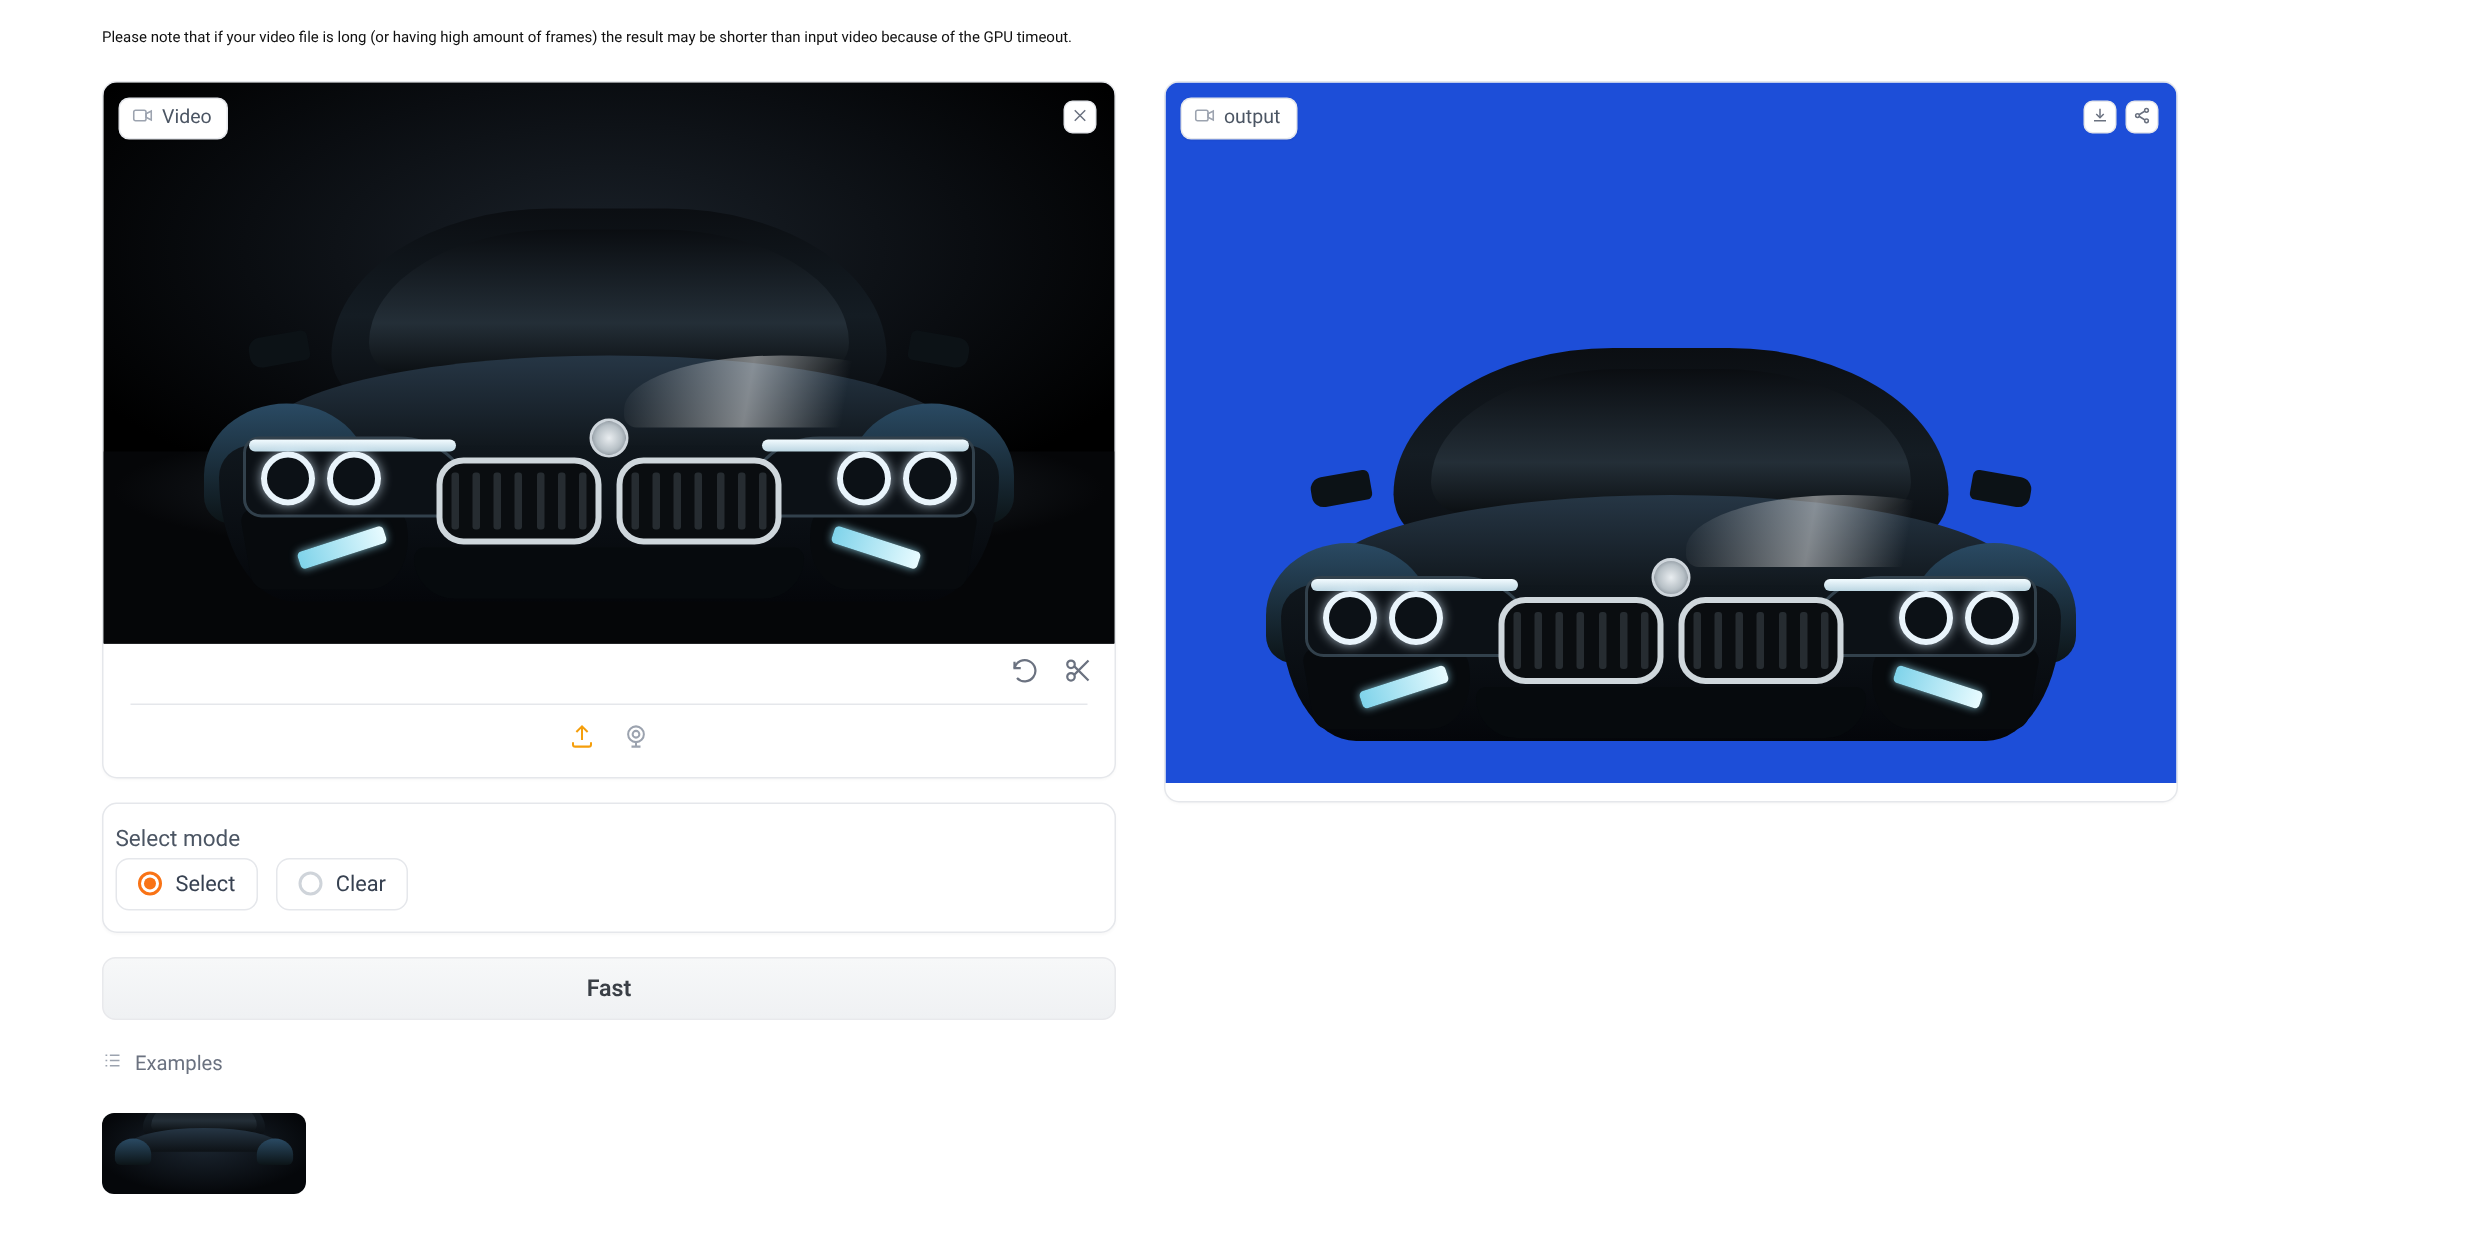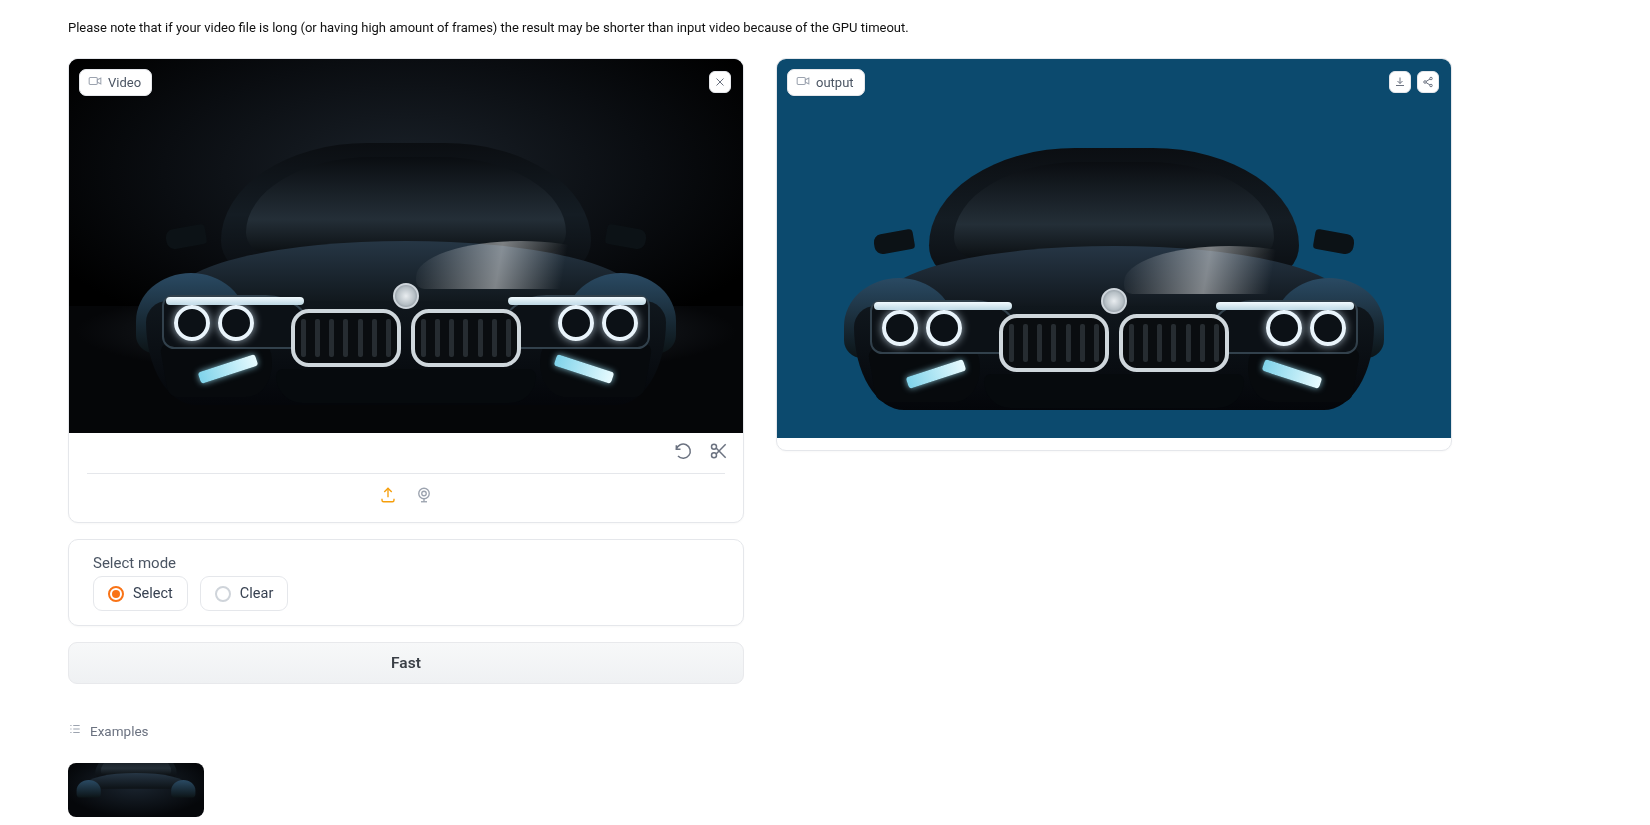--- a/index.html
+++ b/index.html
@@ -1,25 +1,25 @@
 <!DOCTYPE html>
 <html><head>
 <meta charset="utf-8">
 <style>
   *{box-sizing:border-box;margin:0;padding:0}
   body{font-family:-apple-system,BlinkMacSystemFont,"Segoe UI",Roboto,Helvetica,Arial,sans-serif;background:#fff;color:#1f2937;width:1650px;overflow:hidden}
   .page{padding:18px 68px 0}
-  .intro{font-size:13px;line-height:1.55;margin-bottom:20px;color:#111}
+  .intro{font-size:10px;line-height:1.55;margin-bottom:20px;color:#111}
   .cols{display:flex;gap:32px}
   .left{width:676px;display:flex;flex-direction:column;gap:16px}
   .right{width:676px;display:flex;flex-direction:column;gap:16px}
   .panel{border:1px solid #e5e7eb;border-radius:10px;background:#fff;overflow:hidden;box-shadow:0 1px 2px rgba(0,0,0,.03)}
   .media-area{position:relative}
   .media-area.in{height:374px;background:#0b0e12}
-  .media-area.out{height:379px;background:#0c4a6e}
+  .media-area.out{height:467px;background:#1d4ed8}
   .tag{position:absolute;top:10px;left:10px;background:#fff;border:1px solid #e5e7eb;border-radius:7px;padding:4px 10px 4px 8px;display:flex;align-items:center;gap:6px;font-size:13px;color:#4b5563;z-index:5;box-shadow:0 1px 1px rgba(0,0,0,.04)}
   .tag svg{width:14px;height:14px;stroke:#9ca3af;stroke-width:1.8}
   .closebtn{position:absolute;top:12px;right:12px;width:22px;height:22px;border-radius:6px;background:#fff;border:1px solid #e5e7eb;display:flex;align-items:center;justify-content:center;cursor:pointer;z-index:5}
   .closebtn svg{width:12px;height:12px;stroke:#6b7280;stroke-width:2}
   .out-actions{position:absolute;top:12px;right:12px;display:flex;gap:6px;z-index:5}
   .iconbtn{width:22px;height:22px;border-radius:6px;background:#fff;border:1px solid #e5e7eb;display:flex;align-items:center;justify-content:center;cursor:pointer}
   .iconbtn svg{width:12px;height:12px;stroke:#6b7280;stroke-width:2}
   .car-scene{position:absolute;inset:0;display:flex;align-items:flex-end;justify-content:center}
   .in-bg{position:absolute;inset:0;background:radial-gradient(ellipse 60% 50% at 50% 30%,#1a2129 0%,#0a0d11 60%,#000 100%)}
   .floor{position:absolute;left:0;right:0;bottom:0;height:34%;background:radial-gradient(ellipse 70% 55% at 50% 20%,#3c454f 0%,#161a1f 40%,#050608 70%)}
@@ -61,26 +61,26 @@
   .upload-row svg{width:18px;height:18px;stroke-width:1.8;cursor:pointer}
   .upload-row .up svg{stroke:#f59e0b}
   .upload-row .cam svg{stroke:#9ca3af}
   .mode-title{font-size:15px;color:#4b5563;margin-bottom:4px}
   .mode-desc{font-size:12.5px;color:#9aa1aa;margin-bottom:14px}
   .radios{display:flex;gap:12px}
   .radio{display:flex;align-items:center;gap:9px;padding:8px 14px;border:1px solid #e5e7eb;border-radius:9px;cursor:pointer;font-size:14.5px;color:#374151}
   .rdot{width:16px;height:16px;border-radius:50%;border:2px solid #cfd4da;display:flex;align-items:center;justify-content:center}
   .rdot.sel{border-color:#f97316}
   .rdot.sel::after{content:"";width:8px;height:8px;border-radius:50%;background:#f97316}
-  .mode-panel{padding:14px 24px}
+  .mode-panel{padding:14px 8px}
   .btnrow{display:flex;gap:14px}
   .btn{flex:1;height:42px;border-radius:9px;display:flex;align-items:center;justify-content:center;font-size:15.5px;font-weight:600;cursor:pointer;border:1px solid transparent}
   .btn.clear{background:#f2f3f5;color:#3a3f46;border-color:#e8e9ec;background-image:linear-gradient(to bottom,#f7f8f9,#eff1f3)}
   .btn.submit{color:#c2570a;border-color:#f3b77e;background-image:linear-gradient(to bottom,#ffe2c2,#fdc893);box-shadow:inset 0 0 0 1px rgba(255,255,255,.5)}
-  .examples{display:flex;align-items:center;gap:8px;font-size:13.5px;color:#6b7280;margin-top:22px}
+  .examples{display:flex;align-items:center;gap:8px;font-size:13.5px;color:#6b7280;margin-top:4px}
   .examples svg{width:14px;height:14px;stroke:#9ca3af;stroke-width:1.8}
   .thumb{width:136px;height:54px;border-radius:8px;background:radial-gradient(ellipse 55% 60% at 50% 40%,#1b2530,#05070a);margin-top:8px;overflow:hidden;position:relative}
   .thumb .mini{position:absolute;left:50%;bottom:-6px;transform:translateX(-50%) scale(.22);transform-origin:bottom center}
 </style>
 </head>
 <body>
 
 <div class="page">
 
   <div class="intro">

